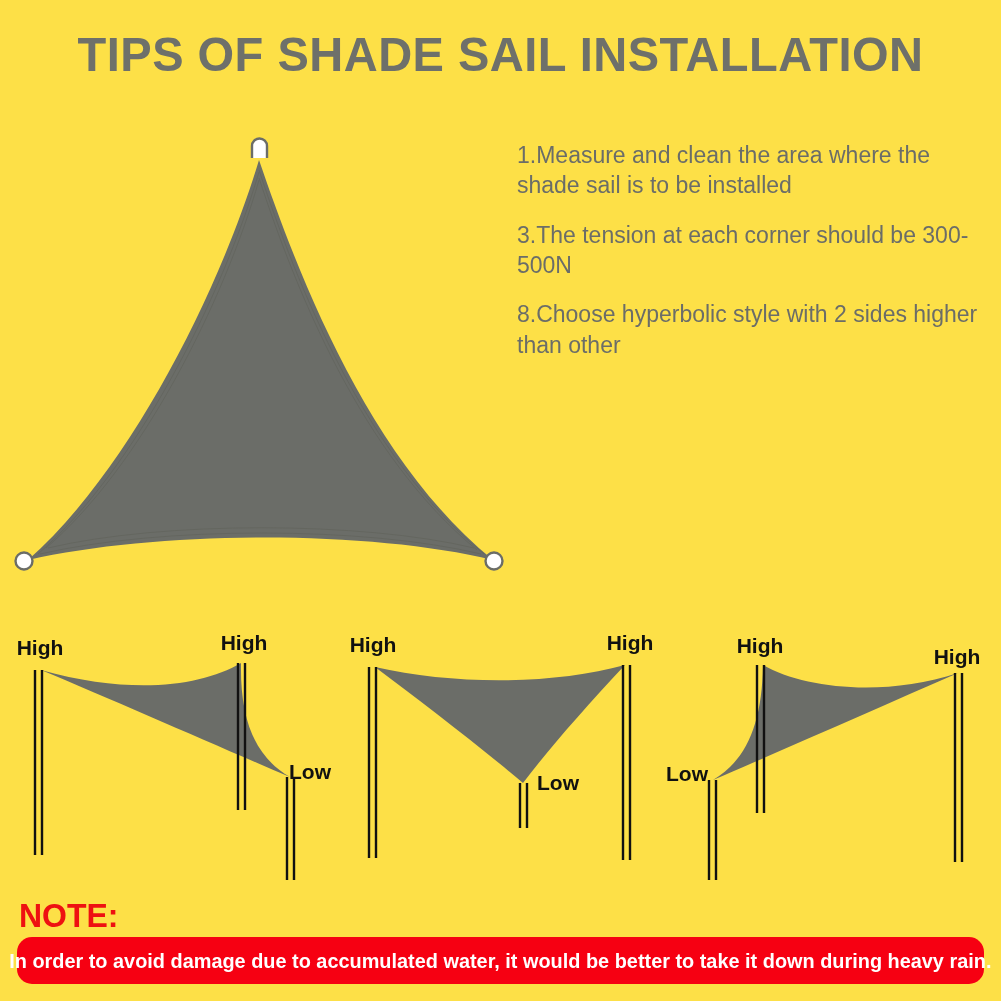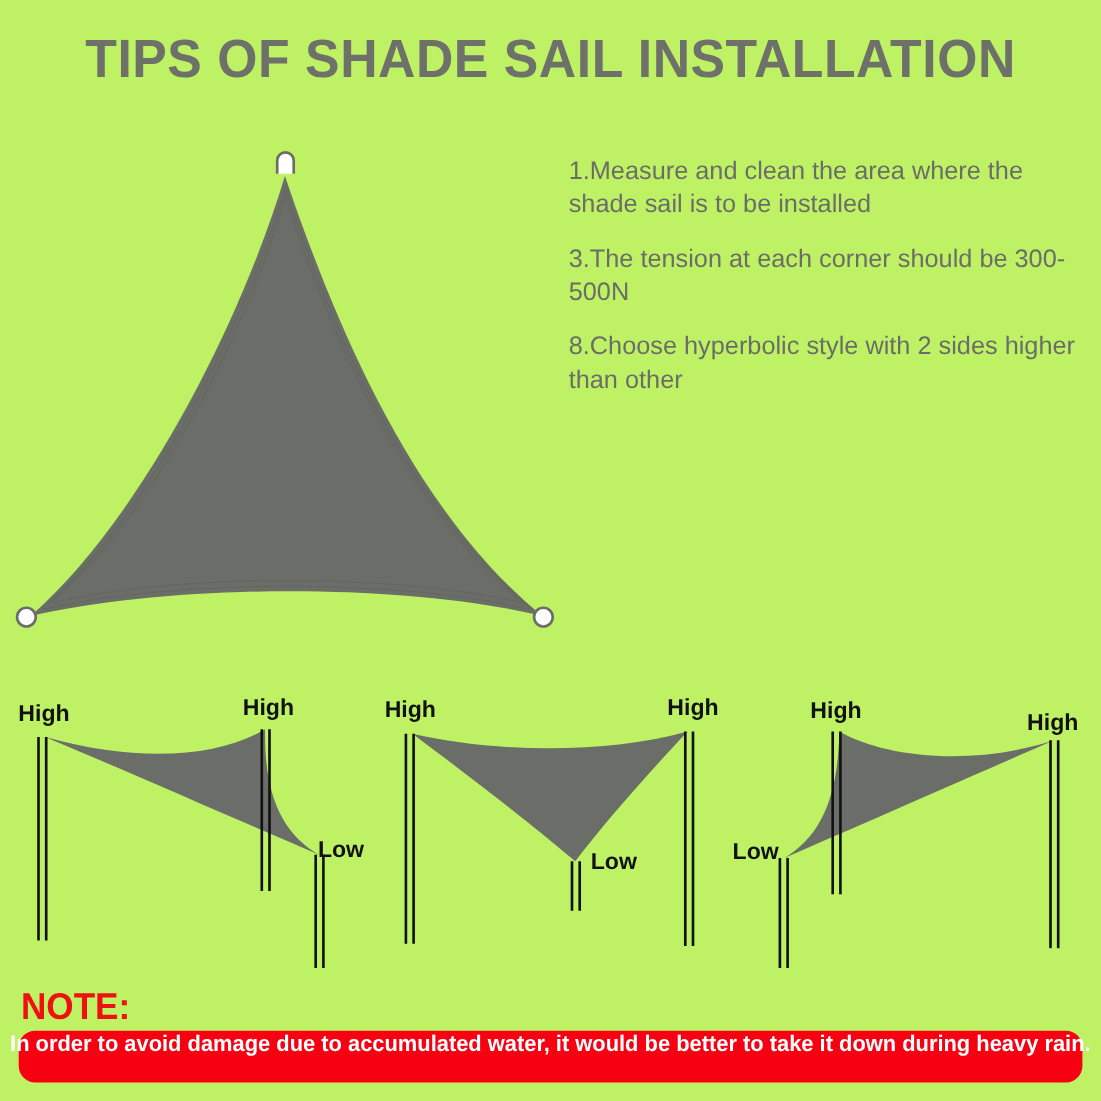--- a/index.html
+++ b/index.html
@@ -7,21 +7,21 @@
     padding: 0;
     background: #ffffff;
   }
   body {
     font-family: "Liberation Sans", sans-serif;
   }
   #page {
     position: relative;
     width: 1001px;
     height: 1001px;
-    background: #bef264;
+    background: #fde047;
     overflow: hidden;
   }
 
   
   #title {
     position: absolute;
     left: 0;
     top: 26px;
     width: 1001px;
     text-align: center;
@@ -91,20 +91,21 @@
   }
   #note-banner {
     position: absolute;
     left: 17px;
     top: 937px;
     width: 967px;
     height: 47px;
     background: #f60012;
     border-radius: 15px;
     display: flex;
+    align-items: center;
     justify-content: center;
   }
   #note-banner-text {
     color: #ffffff;
     font-family: "Liberation Sans Narrow", "Liberation Sans", sans-serif;
     font-weight: bold;
     font-size: 20.5px;
     white-space: nowrap;
     transform: scaleX(0.97);
   }

